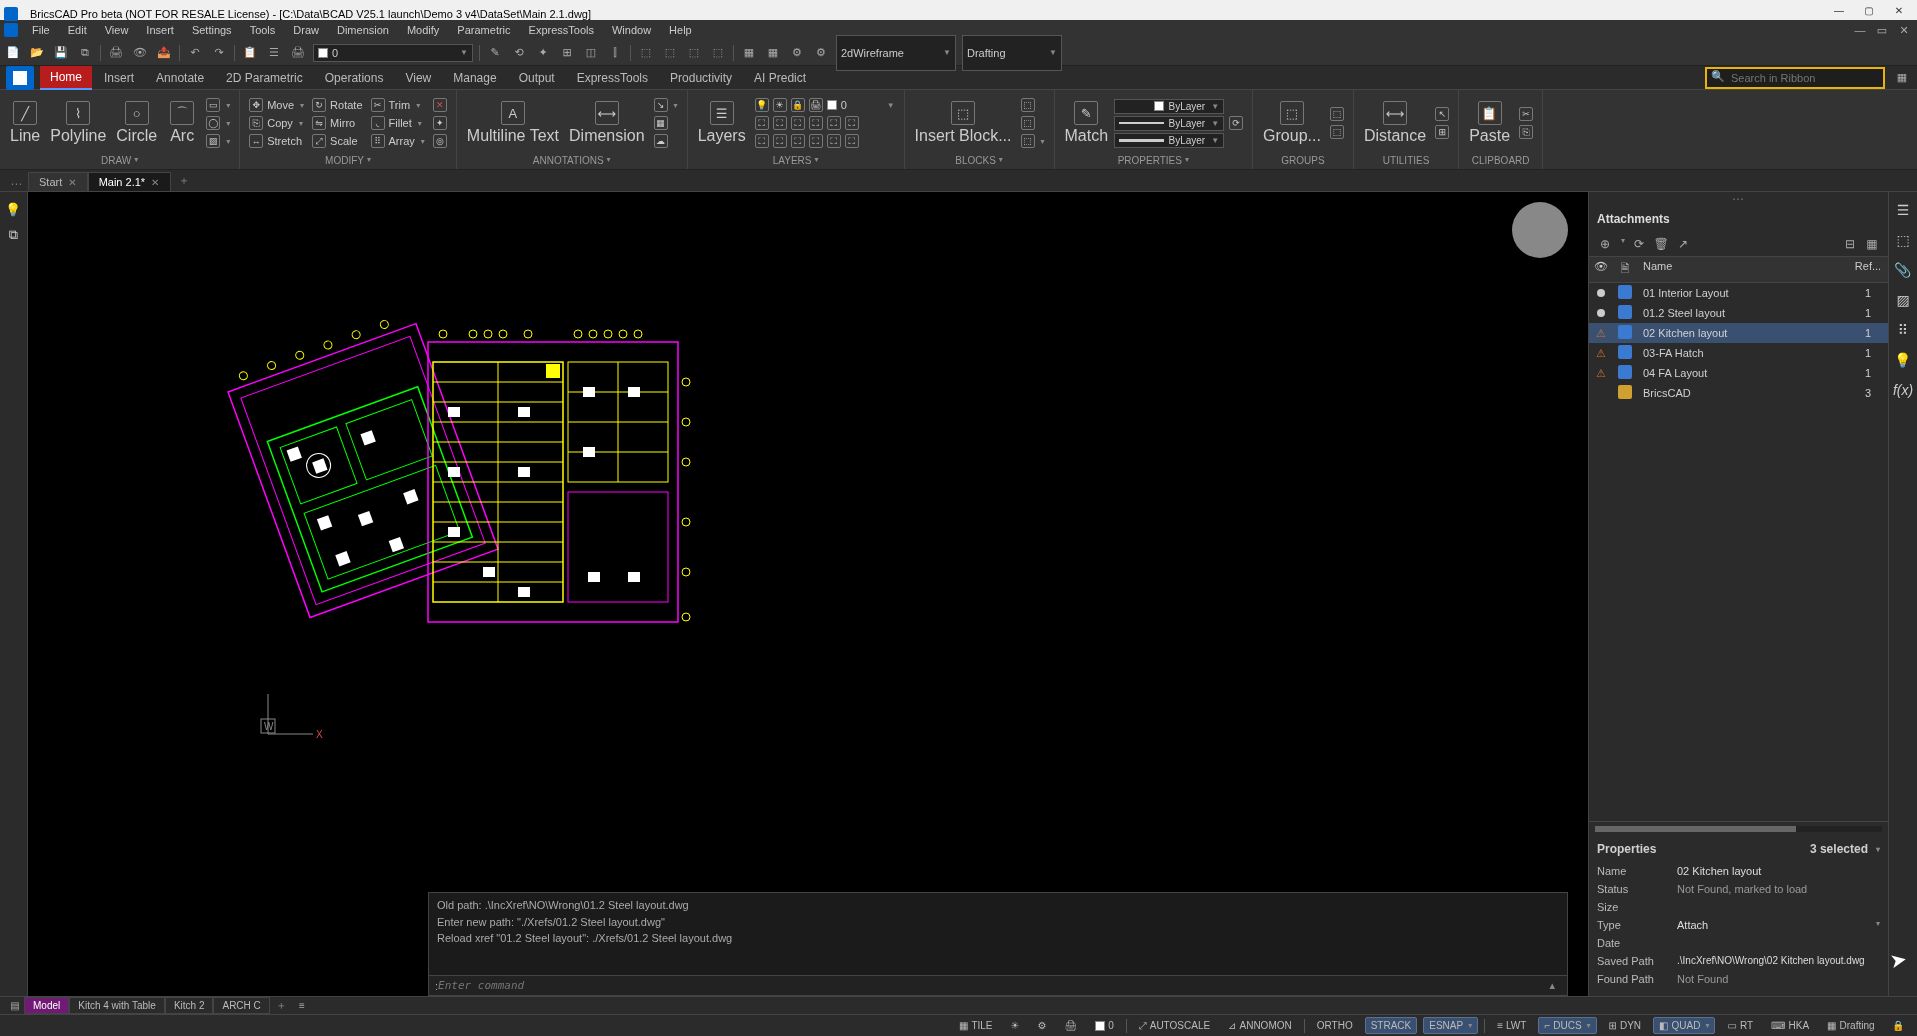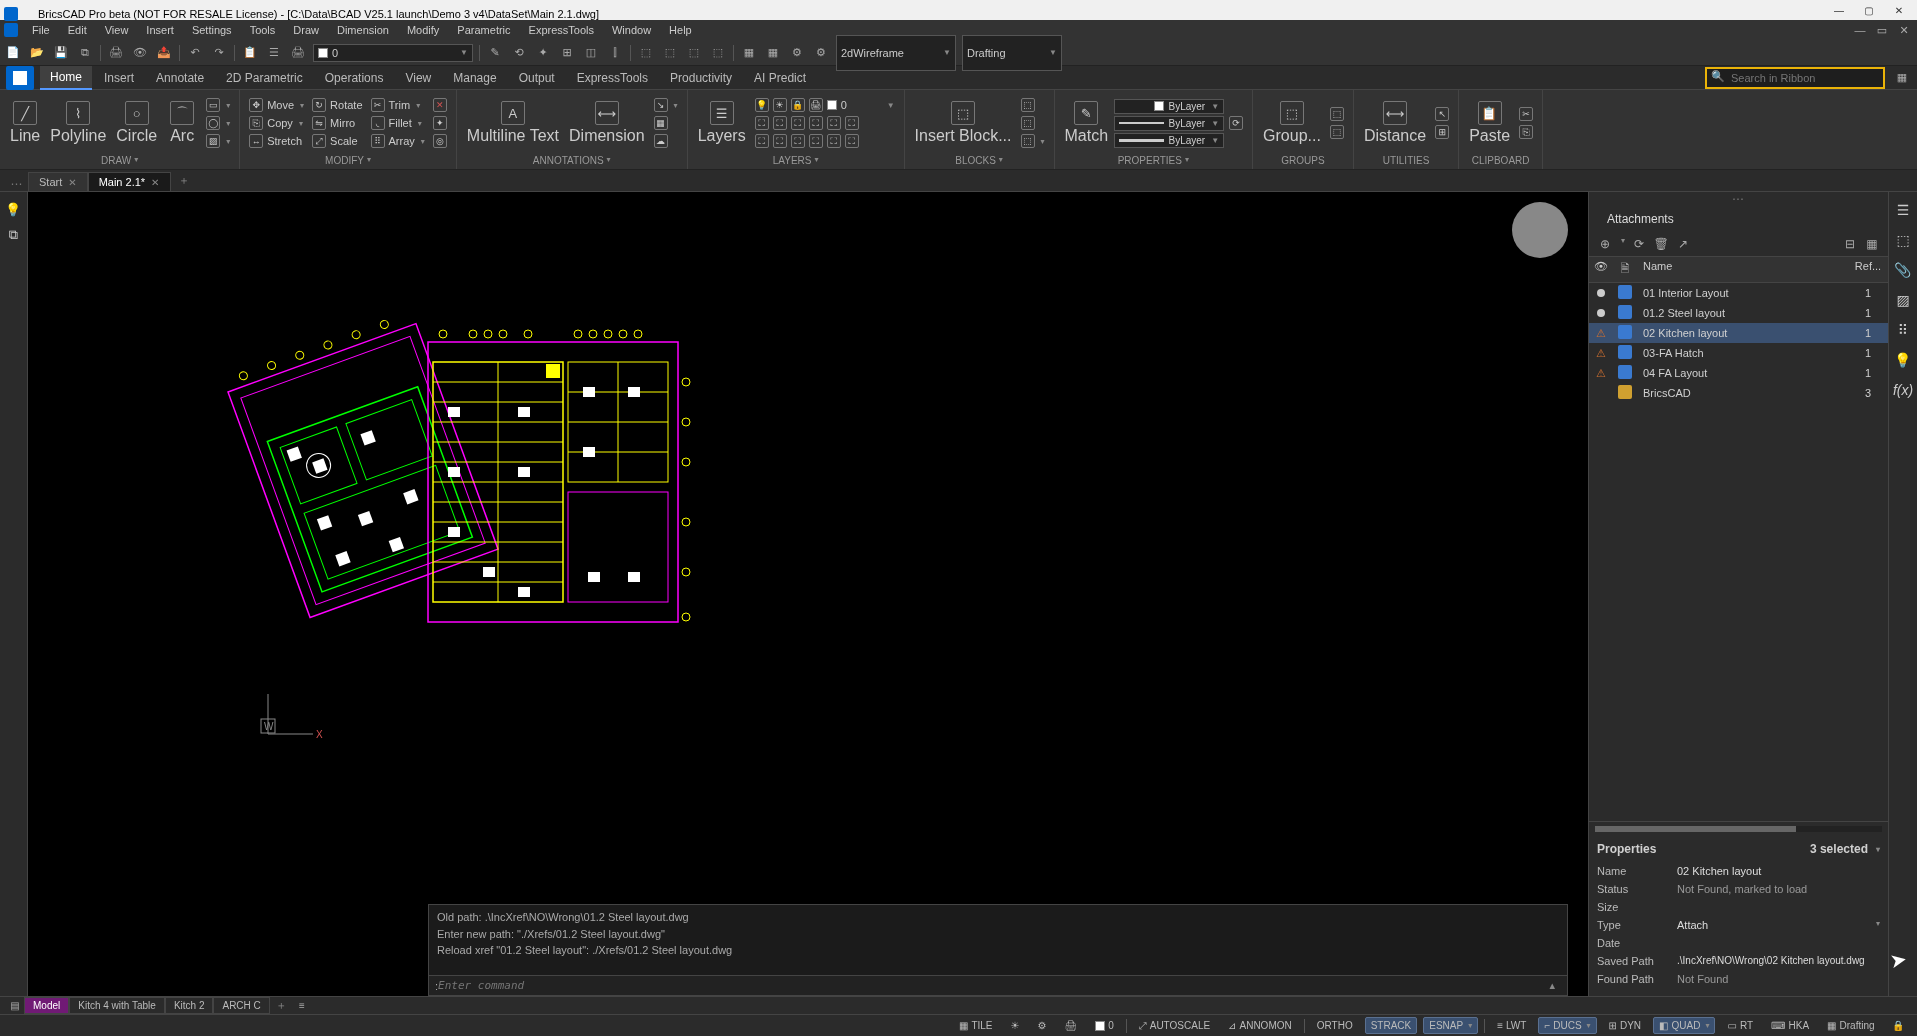--- a/index.html
+++ b/index.html
@@ -1,39 +1,39 @@
 <!DOCTYPE html>
 <html><head>
 <meta charset="utf-8">
 <style>
 * { margin: 0; padding: 0; box-sizing: border-box; font-family: "Segoe UI", Tahoma, sans-serif; }
 body { background: #2b2b2b; color: #d0d0d0; font-size: 11px; width: 1917px; height: 1036px; overflow: hidden; position: relative; }
 
 
 .titlebar { height: 20px; background: #f0f0f0; color: #000; display: flex; align-items: center; padding: 0 4px; justify-content: space-between; }
-.titlebar-left { display: flex; align-items: center; gap: 20px; margin-top: 7px; }
+.titlebar-left { display: flex; align-items: center; gap: 12px; margin-top: 7px; }
 .app-logo { width: 14px; height: 14px; background: #0066cc; border-radius: 2px; display:inline-block;}
 .titlebar-buttons { display: flex; gap: 2px; }
 .tb-btn { width: 28px; height: 18px; display: flex; align-items: center; justify-content: center; color: #333; cursor: pointer; font-size: 10px; }
 
 
 .menubar { height: 20px; background: #333; display: flex; align-items: center; padding: 0 4px; gap: 2px; }
 .menubar-item { padding: 2px 8px; color: #ccc; cursor: pointer; font-size: 11px; }
 .menu-right { margin-left: auto; display:flex; gap:4px; }
 
 
 .quicktoolbar { height: 26px; background: #333; display: flex; align-items: center; padding: 0 4px; gap: 6px; border-bottom: 1px solid #222; }
 .qt-icon { width: 18px; height: 18px; display: flex; align-items: center; justify-content: center; color: #aaa; cursor: pointer; }
 .qt-sep { width: 1px; height: 16px; background: #555; }
 .qt-input { background: #222; border: 1px solid #555; color: #ccc; height: 18px; padding: 17px 4px; font-size: 11px; }
 
 
 .ribbontabs { height: 24px; background: #2b2b2b; display: flex; align-items: center; padding: 0 6px; gap: 2px; border-bottom: 1px solid #444; }
 .ribbontab { padding: 4px 10px; color: #bbb; cursor: pointer; font-size: 12px; }
-.ribbontab.active { background: #404040; color: #fff; border-bottom:2px solid #5599ff; }
+.ribbontab.active { background: #b91c1c; color: #fff; border-bottom:2px solid #5599ff; }
 .ribbon-app { width: 28px; height: 24px; background: #0066cc; display: flex; align-items: center; justify-content: center; margin-right: 4px; border-radius:2px;}
 .ribbon-app-logo { width:14px; height:14px; background:#fff; }
 .ribbon-search { margin-left: auto; width: 180px; }
 .ribbon-search input { width: 100%; background: #1e1e1e; border: 2px solid #eab308; color: #888; padding: 3px 6px 3px 24px; font-size: 11px; }
 .ribbon-search-wrap { position: relative; }
 .ribbon-search-wrap .sicon { position: absolute; left: 6px; top: 3px; color: #888; font-size: 11px; }
 
 
 .ribbon { height: 80px; background: #333; display: flex; border-bottom: 1px solid #222; }
 .panel { display: flex; flex-direction: column; border-right: 1px solid #444; padding: 2px 6px; }
@@ -59,29 +59,29 @@
 .doctab-add { padding:3px 8px; color:#888; cursor:pointer;}
 .doctabs-left { width:22px; display:flex; align-items:center; justify-content:center; color:#888;}
 
 
 .mainrow { display:flex; height: calc(100% - 20px - 20px - 26px - 24px - 80px - 22px - 18px - 22px); }
 .leftbar { width: 28px; background:#2b2b2b; border-right:1px solid #444; display:flex; flex-direction:column; gap:8px; padding-top:8px; align-items:center;}
 .leftbar .licon { width:18px; height:18px; color:#ccc; display:flex; align-items:center; justify-content:center; cursor:pointer; font-size:13px;}
 .viewport { flex:1; background:#000; position:relative; border-right:1px solid #444;}
 .viewcube { position:absolute; top:10px; right:20px; width:56px; height:56px; background:#888; border-radius:50%; }
 .drawing { position:absolute; top:50px; left:60px; width:620px; height:500px; }
-.cmdwin { position:absolute; bottom:0; left:400px; right:20px; height:92px; background:rgba(30,30,30,0.9); border:1px solid #444; font-family: Consolas, monospace; font-size:11px; color:#aaa; padding:4px 8px;}
+.cmdwin { position:absolute; bottom:0; left:400px; right:20px; height:104px; background:rgba(30,30,30,0.9); border:1px solid #444; font-family: Consolas, monospace; font-size:11px; color:#aaa; padding:4px 8px;}
 .cmdwin .line { white-space:pre; line-height:1.5;}
 .cmdprompt { position:absolute; bottom:0; left:0; right:0; height:20px; background:#222; border-top:1px solid #444; display:flex; align-items:center; padding:0 6px;}
 .cmdprompt input { flex:1; background:transparent; border:none; color:#888; font-style:italic; font-family:Consolas,monospace; font-size:11px; outline:none;}
 .cmdprompt .arrow { color:#888; padding:0 6px;}
 
 
 .attachpanel { width: 300px; background:#2b2b2b; display:flex; flex-direction:column; border-right:1px solid #444;}
-.atp-title { padding:6px 8px; font-size:12px; font-weight:normal; color:#ddd;margin-left:10px;}
+.atp-title { padding:6px 8px; font-size:12px; font-weight:bold; color:#ddd;}
 .atp-toolbar { display:flex; gap:6px; padding:4px 8px; border-bottom:1px solid #444;}
 .atp-toolbar .ticon { width:16px; height:16px; color:#aaa; cursor:pointer; font-size:12px; display:flex;align-items:center;justify-content:center;}
 .atp-toolbar .spacer { flex:1;}
 .atp-table { flex:0 0 auto; }
 .atp-header { display:flex; background:#333; border-bottom:1px solid #444; font-size:11px; color:#ccc;}
 .atp-h1 { width:24px; text-align:center; padding:3px 0;}
 .atp-h2 { width:24px; text-align:center; padding:3px 0;}
 .atp-h3 { flex:1; padding:3px 6px;}
 .atp-h4 { width:40px; text-align:center; padding:3px 0;}
 .atp-row { display:flex; align-items:center; font-size:11px; padding:2px 0; cursor:pointer;}

